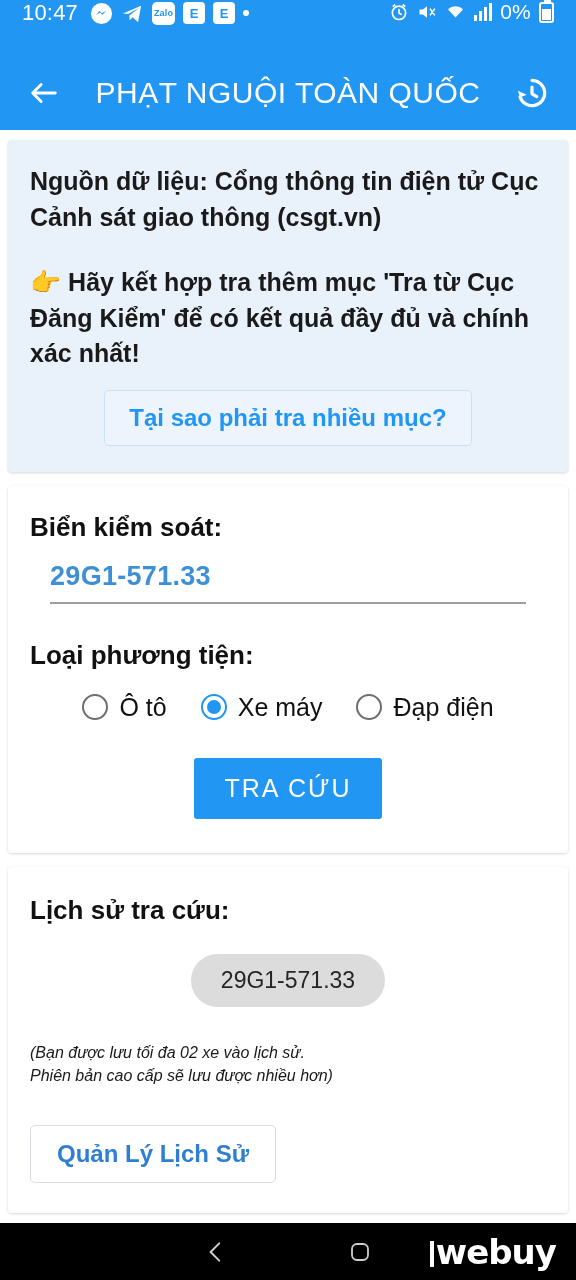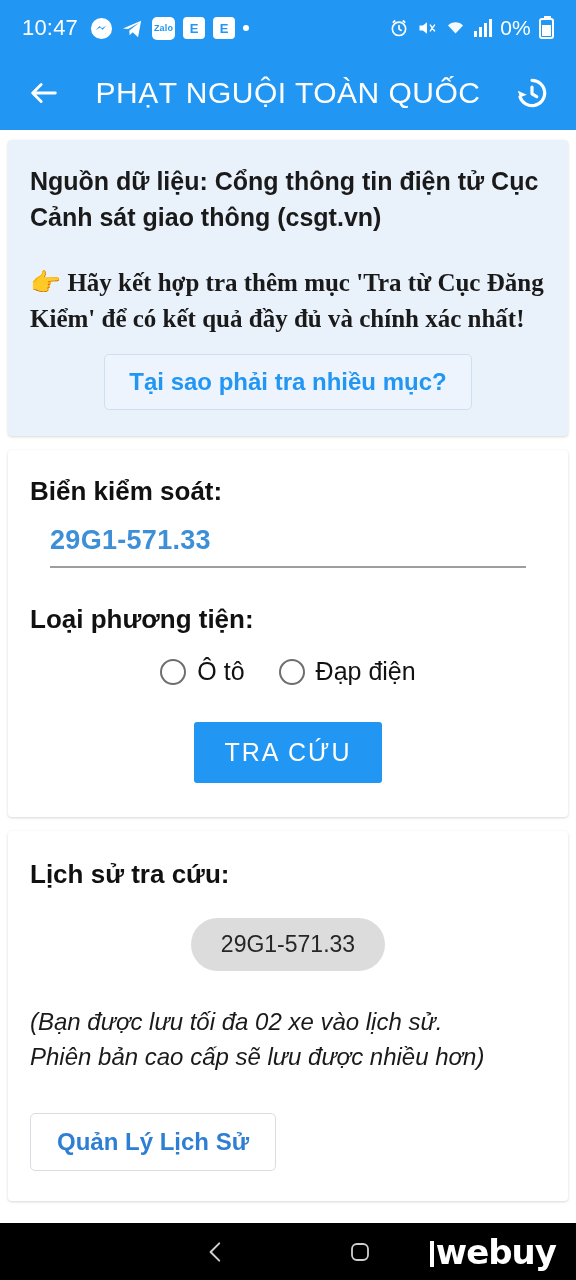--- a/index.html
+++ b/index.html
@@ -7,21 +7,21 @@
   body {
     font-family:"Liberation Sans", sans-serif;
     background:#ffffff;
     overflow:hidden;
     position:relative;
   }
 
   
   .statusbar{
     height:56px; background:#2196f3; color:#fff;
-    display:flex; align-items:center; padding:0 22px;
+    display:flex; align-items:flex-start; padding:0 22px;
     font-size:21px; letter-spacing:.2px;
   }
   .sb-left{ display:flex; align-items:center; gap:8px; }
   .sb-time{ font-size:22px; margin-right:4px; }
   .sb-right{ margin-left:auto; display:flex; align-items:center; gap:8px; }
   .sb-ic{ display:inline-flex; align-items:center; justify-content:center; }
   .appicon{ width:23px; height:23px; border-radius:50%; display:inline-flex;
             align-items:center; justify-content:center; font-size:12px; font-weight:bold; }
   .ic-zalo{ background:#fff; color:#2196f3; border-radius:5px; font-size:9px; }
   .ic-sq{ background:#fff; color:#2196f3; border-radius:4px; width:22px; height:22px;
@@ -54,21 +54,21 @@
   .card{
     margin:8px; border-radius:4px; background:#fff;
     box-shadow:0 1px 3px rgba(0,0,0,.16);
   }
   .card-info{
     background:#e9f1fb; margin:10px 8px 0 8px; padding:24px 22px 26px 22px;
   }
   .info-p{
     font-size:25px; font-weight:bold; color:#1a1a1a; line-height:1.42;
   }
-  .info-p.second{ margin-top:30px;font-family:Liberation Serif, serif; }
+  .info-p.second{ margin-top:30px; }
   .info-btn-wrap{ display:flex; justify-content:center; margin-top:18px; }
   .btn-outline-light{
     background:#eef4fd; border:1px solid #cfdff3; border-radius:5px;
     color:#2196f3; font-size:24px; font-weight:bold; padding:13px 24px;
   }
 
   .card-form{ margin:14px 8px 0 8px; padding:26px 22px 34px 22px; }
   .label{ font-size:26px; font-weight:bold; color:#111; }
   .plate-field{
     margin:18px 20px 0 20px; border-bottom:2px solid #9e9e9e; padding-bottom:10px;
@@ -92,21 +92,21 @@
     font-size:25px; font-weight:500; letter-spacing:2px; padding:16px 30px;
   }
 
   .card-hist{ margin:14px 8px 0 8px; padding:28px 22px 30px 22px; }
   .chip-wrap{ display:flex; justify-content:center; margin-top:28px; }
   .chip{
     background:#dcdcdc; border-radius:30px; padding:13px 30px;
     font-size:23px; color:#262626;
   }
   .note{
-    margin-top:34px; font-size:24px; font-style:italic; color:#1a1a1a; line-height:1.45;
+    margin-top:34px; font-size:16px; font-style:italic; color:#1a1a1a; line-height:1.45;
   }
   .hist-btn-wrap{ display:flex; margin-top:38px; }
   .btn-outline-white{
     background:#fff; border:1px solid #d8dde3; border-radius:5px;
     color:#2e7fd4; font-size:24px; font-weight:bold; padding:14px 26px;
   }
 
   
   .navbar{
     position:absolute; left:0; bottom:0; width:576px; height:57px;
@@ -209,20 +209,24 @@
     <div class="plate-field">
       <div class="plate-value">29G1-571.33</div>
     </div>
 
     <div class="label label-veh">Loại phương tiện:</div>
     <div class="radios">
       <label class="radio">
         <span class="radio-mark"></span>
         <span class="radio-label">Ô tô</span>
       </label>
+      <label class="radio checked">
+        <span class="radio-mark"></span>
+        <span class="radio-label">Xe máy</span>
+      </label>
       <label class="radio">
         <span class="radio-mark"></span>
         <span class="radio-label">Đạp điện</span>
       </label>
     </div>
 
     <div class="submit-wrap">
       <button class="btn-primary">TRA CỨU</button>
     </div>
   </div>

